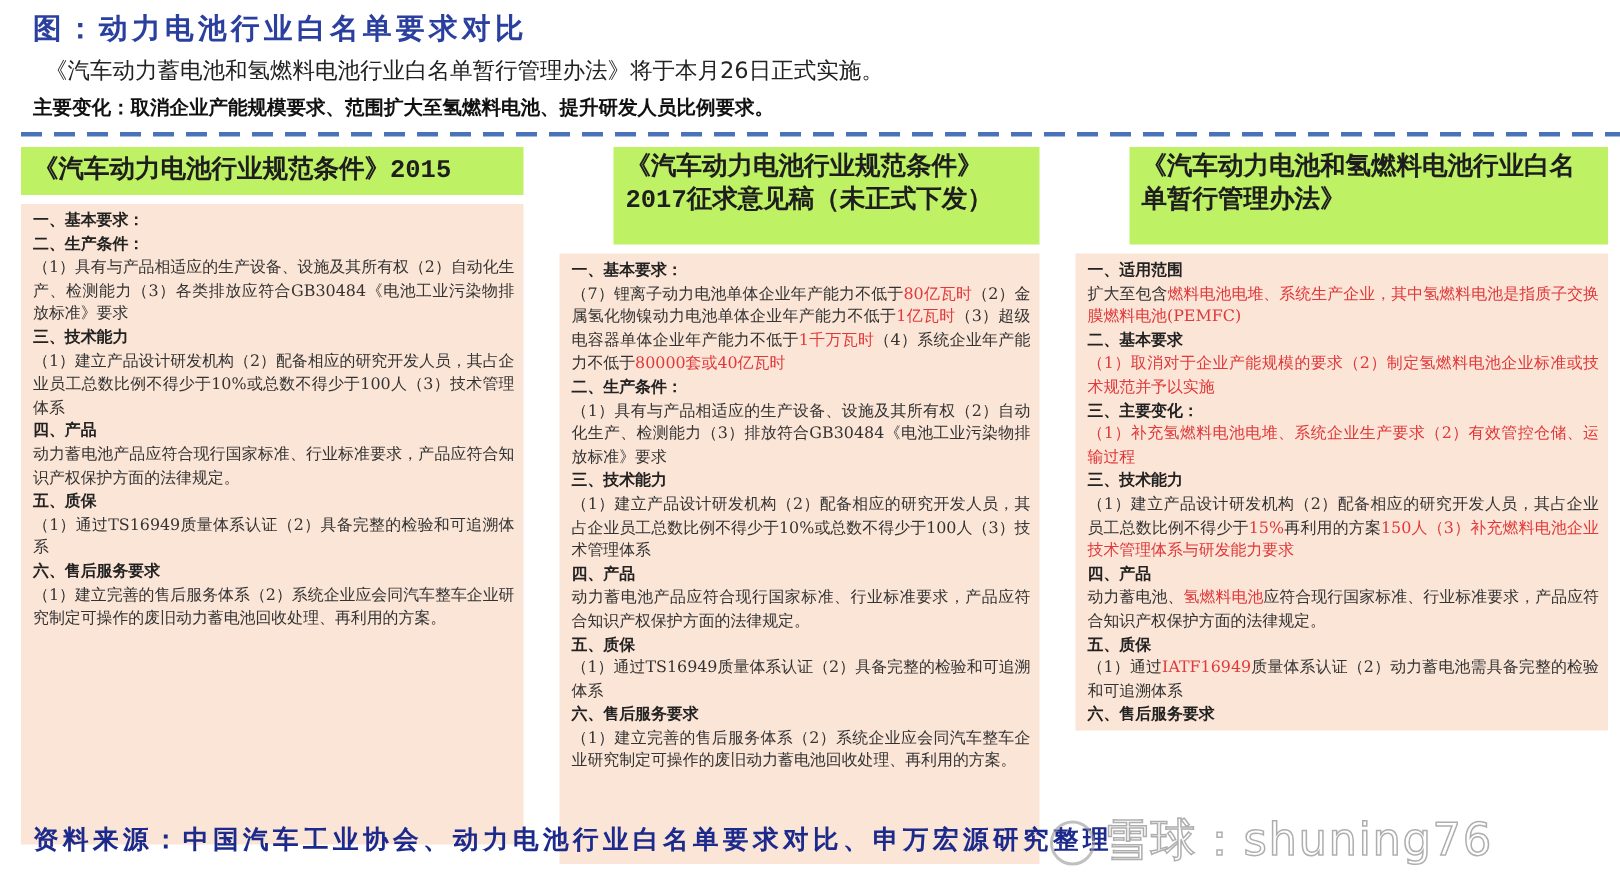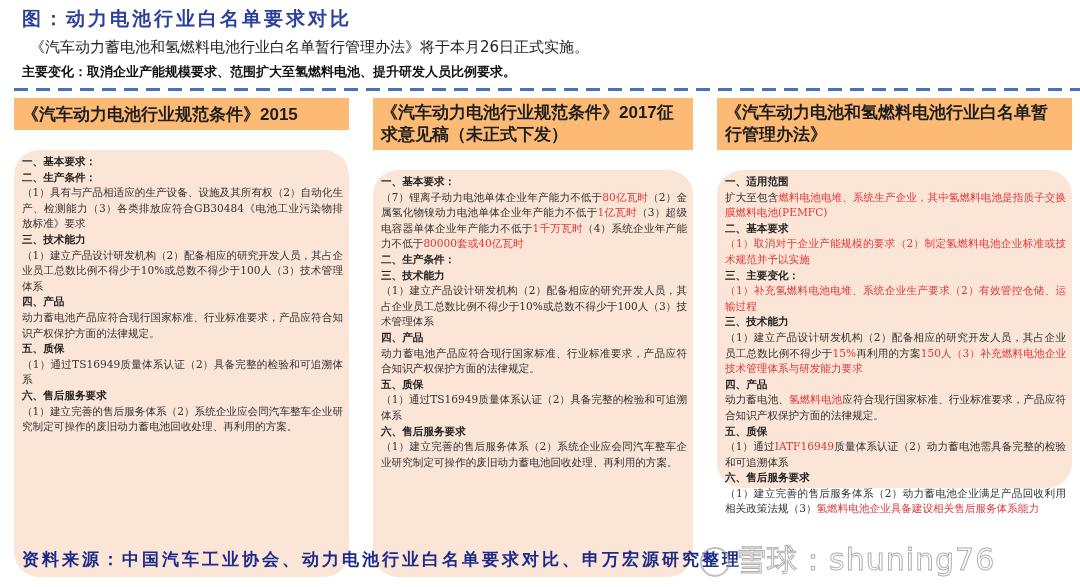--- a/index.html
+++ b/index.html
@@ -26,33 +26,33 @@
     background-image: linear-gradient(to right, #4a72b8 0, #4a72b8 14px, transparent 14px, transparent 22px);
     background-size: 22px 3px; background-repeat: repeat-x;
   }
 
   .col { position: absolute; top: 98px; }
   .col-1 { left: 14px; width: 335px; }
   .col-2 { left: 373px; width: 320px; }
   .col-3 { left: 717px; width: 355px; }
 
   .col-head {
-    background: #fdba74;
-    font-family: Liberation Sans, sans-serif;
+    background: #bef264;
+    font-family: Liberation Mono, monospace;
     font-weight: bold; font-size: 17px; color: #1e1e1e;
     padding: 4px 8px; line-height: 22px;
   }
   .col-1 .col-head { height: 32px; padding-top: 6px; }
-  .col-2 .col-head, .col-3 .col-head { height: 52px; }
+  .col-2 .col-head, .col-3 .col-head { height: 65px; margin-left: 36px; }
 
   .col-body {
     background: #fbe5d6;
-    margin-top: 20px;
+    margin-top: 6px;
     padding: 4px 6px 6px 8px;
-    font-size: 10.6px; line-height: 15.6px; color: #333; border-radius: 25px;
+    font-size: 10.6px; line-height: 15.6px; color: #333;
   }
   .col-1 .col-body { height: 427px; }
   .col-2 .col-body { height: 407px; }
   .col-3 .col-body { height: 318px; }
 
   .sec-title { font-weight: bold; color: #222; }
   .para { text-align: justify; }
   .red { color: #e0383b; }
 
   .source {
@@ -96,20 +96,21 @@
       <div class="para"><span>（1）建立完善的售后服务体系（2）系统企业应会同汽车整车企业研究制定可操作的废旧动力蓄电池回收处理、再利用的方案。</span></div>
     </div>
 </div>
 
 <div class="col col-2">
   <div class="col-head">《汽车动力电池行业规范条件》2017征求意见稿（未正式下发）</div>
   <div class="col-body">
       <div class="sec-title">一、基本要求：</div>
       <div class="para"><span>（7）锂离子动力电池单体企业年产能力不低于</span><span class="red">80亿瓦时</span><span>（2）金属氢化物镍动力电池单体企业年产能力不低于</span><span class="red">1亿瓦时</span><span>（3）超级电容器单体企业年产能力不低于</span><span class="red">1千万瓦时</span><span>（4）系统企业年产能力不低于</span><span class="red">80000套或40亿瓦时</span></div>
       <div class="sec-title">二、生产条件：</div>
+      <div class="para"><span>（1）具有与产品相适应的生产设备、设施及其所有权（2）自动化生产、检测能力（3）排放符合GB30484《电池工业污染物排放标准》要求</span></div>
       <div class="sec-title">三、技术能力</div>
       <div class="para"><span>（1）建立产品设计研发机构（2）配备相应的研究开发人员，其占企业员工总数比例不得少于10%或总数不得少于100人（3）技术管理体系</span></div>
       <div class="sec-title">四、产品</div>
       <div class="para"><span>动力蓄电池产品应符合现行国家标准、行业标准要求，产品应符合知识产权保护方面的法律规定。</span></div>
       <div class="sec-title">五、质保</div>
       <div class="para"><span>（1）通过TS16949质量体系认证（2）具备完整的检验和可追溯体系</span></div>
       <div class="sec-title">六、售后服务要求</div>
       <div class="para"><span>（1）建立完善的售后服务体系（2）系统企业应会同汽车整车企业研究制定可操作的废旧动力蓄电池回收处理、再利用的方案。</span></div>
     </div>
 </div>
@@ -123,18 +124,17 @@
       <div class="para"><span class="red">（1）取消对于企业产能规模的要求（2）制定氢燃料电池企业标准或技术规范并予以实施</span></div>
       <div class="sec-title">三、主要变化：</div>
       <div class="para"><span class="red">（1）补充氢燃料电池电堆、系统企业生产要求（2）有效管控仓储、运输过程</span></div>
       <div class="sec-title">三、技术能力</div>
       <div class="para"><span>（1）建立产品设计研发机构（2）配备相应的研究开发人员，其占企业员工总数比例不得少于</span><span class="red">15%</span><span>再利用的方案</span><span class="red">150人（3）补充燃料电池企业技术管理体系与研发能力要求</span></div>
       <div class="sec-title">四、产品</div>
       <div class="para"><span>动力蓄电池、</span><span class="red">氢燃料电池</span><span>应符合现行国家标准、行业标准要求，产品应符合知识产权保护方面的法律规定。</span></div>
       <div class="sec-title">五、质保</div>
       <div class="para"><span>（1）通过</span><span class="red">IATF16949</span><span>质量体系认证（2）动力蓄电池需具备完整的检验和可追溯体系</span></div>
       <div class="sec-title">六、售后服务要求</div>
-      <div class="para"><span>（1）建立完善的售后服务体系（2）动力蓄电池企业满足产品回收利用相关政策法规（3）</span><span class="red">氢燃料电池企业具备建设相关售后服务体系能力</span></div>
     </div>
 </div>
 
 <div class="source">资料来源：中国汽车工业协会、动力电池行业白名单要求对比、申万宏源研究整理</div>
 <div class="watermark"><span class="wm-logo"></span><span>雪球：shuning76</span></div>
 
 </body></html>

